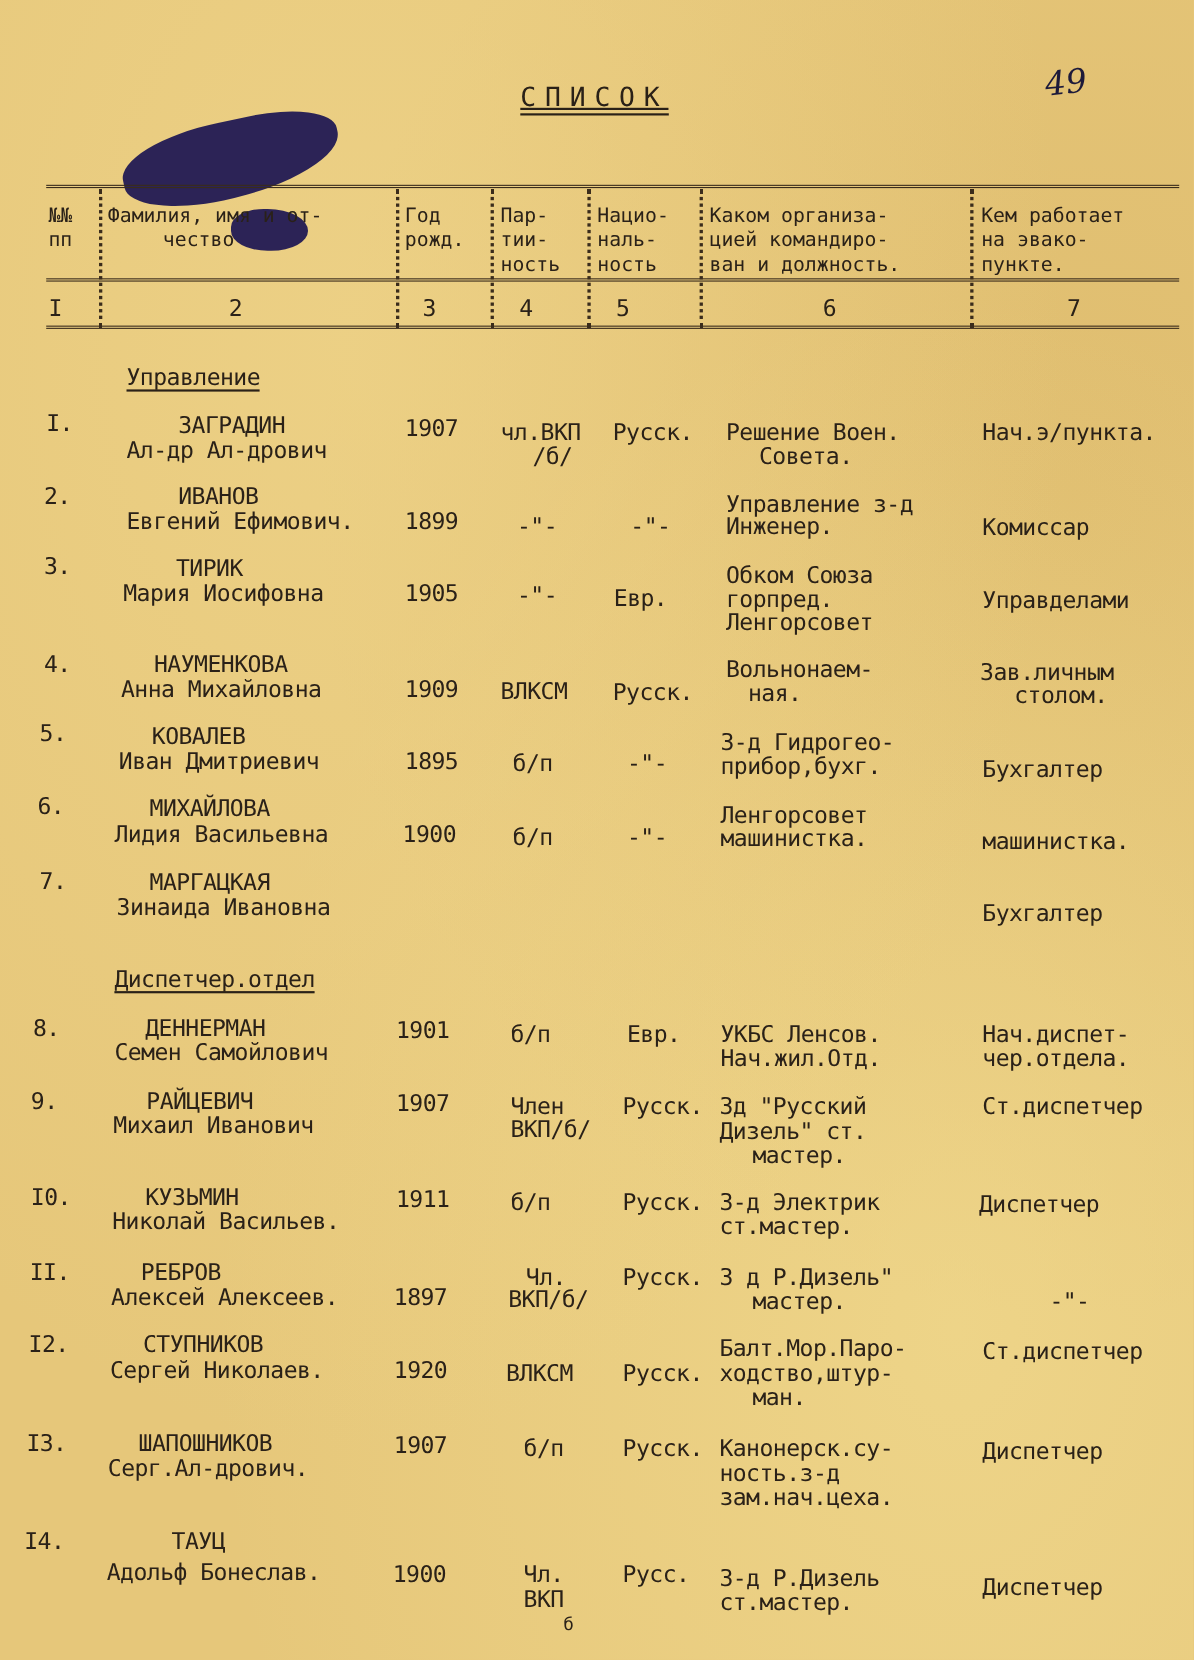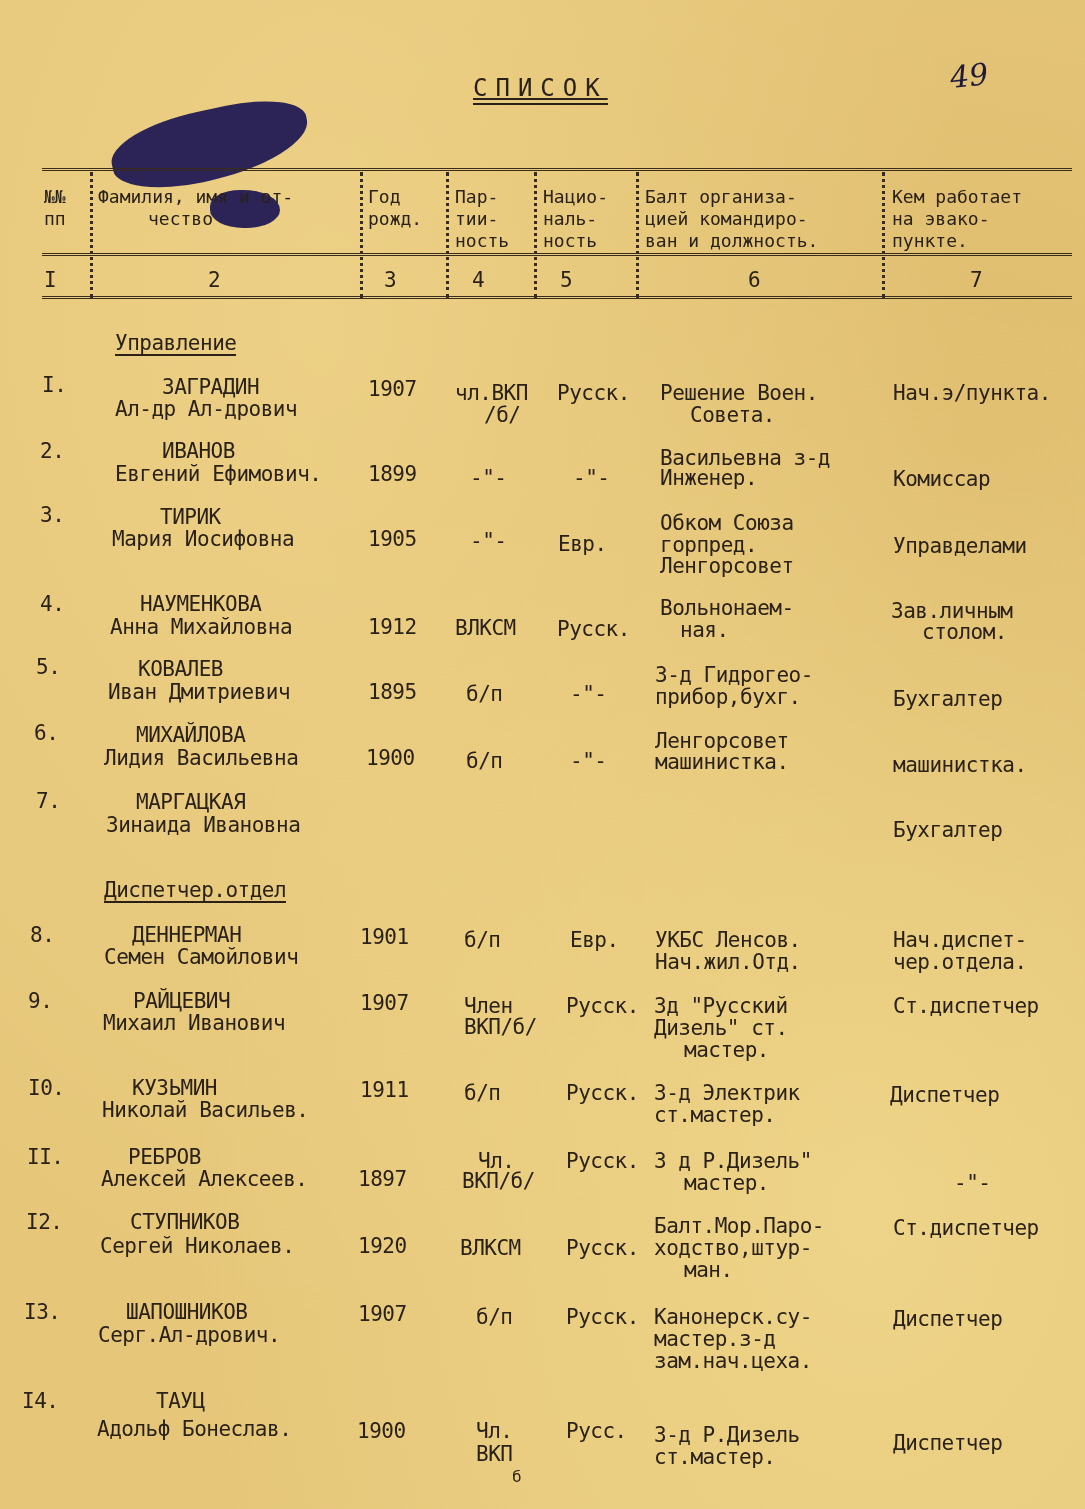--- a/index.html
+++ b/index.html
@@ -68,21 +68,21 @@
   <div class="vrule" style="left:534px; top:172px; height:126px"></div>
   <div class="vrule" style="left:636px; top:172px; height:126px"></div>
   <div class="vrule" style="left:882px; top:172px; height:126px"></div>
 
   <div>
     <div class="abs hdr" style="left:44px; top:186px"><div>№№</div><div>пп</div></div>
     <div class="abs hdr" style="left:98px; top:186px"><div>Фамилия, имя и от-</div><div style="padding-left:50px">чество</div></div>
     <div class="abs hdr" style="left:368px; top:186px"><div>Год</div><div>рожд.</div></div>
     <div class="abs hdr" style="left:455px; top:186px"><div>Пар-</div><div>тии-</div><div>ность</div></div>
     <div class="abs hdr" style="left:543px; top:186px"><div>Нацио-</div><div>наль-</div><div>ность</div></div>
-    <div class="abs hdr" style="left:645px; top:186px"><div>Балт организа-</div><div>цией командиро-</div><div>ван и должность.</div></div>
+    <div class="abs hdr" style="left:645px; top:186px"><div>Каком организа-</div><div>цией командиро-</div><div>ван и должность.</div></div>
     <div class="abs hdr" style="left:892px; top:186px"><div>Кем работает</div><div>на эвако-</div><div>пункте.</div></div>
   </div>
 
   <div>
     <div class="abs num" style="left:44px; top:268px">I</div>
     <div class="abs num" style="left:208px; top:268px">2</div>
     <div class="abs num" style="left:384px; top:268px">3</div>
     <div class="abs num" style="left:472px; top:268px">4</div>
     <div class="abs num" style="left:560px; top:268px">5</div>
     <div class="abs num" style="left:748px; top:268px">6</div>
@@ -104,21 +104,21 @@
     <div class="abs t" style="left:893px; top:382px">Нач.э/пункта.</div>
   </div>
 
   <div>
     <div class="abs t" style="left:40px; top:440px">2.</div>
     <div class="abs t" style="left:162px; top:440px">ИВАНОВ</div>
     <div class="abs t" style="left:115px; top:463px">Евгений Ефимович.</div>
     <div class="abs t" style="left:368px; top:463px">1899</div>
     <div class="abs t" style="left:470px; top:467px">-"-</div>
     <div class="abs t" style="left:573px; top:467px">-"-</div>
-    <div class="abs t" style="left:660px; top:447px">Васильевна з-д</div>
+    <div class="abs t" style="left:660px; top:447px">Управление з-д</div>
     <div class="abs t" style="left:660px; top:467px">Инженер.</div>
     <div class="abs t" style="left:893px; top:468px">Комиссар</div>
   </div>
 
   <div>
     <div class="abs t" style="left:40px; top:504px">3.</div>
     <div class="abs t" style="left:160px; top:506px">ТИРИК</div>
     <div class="abs t" style="left:112px; top:528px">Мария Иосифовна</div>
     <div class="abs t" style="left:368px; top:528px">1905</div>
     <div class="abs t" style="left:470px; top:530px">-"-</div>
@@ -126,21 +126,21 @@
     <div class="abs t" style="left:660px; top:512px">Обком Союза</div>
     <div class="abs t" style="left:660px; top:534px">горпред.</div>
     <div class="abs t" style="left:660px; top:555px">Ленгорсовет</div>
     <div class="abs t" style="left:893px; top:535px">Управделами</div>
   </div>
 
   <div>
     <div class="abs t" style="left:40px; top:593px">4.</div>
     <div class="abs t" style="left:140px; top:593px">НАУМЕНКОВА</div>
     <div class="abs t" style="left:110px; top:616px">Анна Михайловна</div>
-    <div class="abs t" style="left:368px; top:616px">1912</div>
+    <div class="abs t" style="left:368px; top:616px">1909</div>
     <div class="abs t" style="left:455px; top:617px">ВЛКСМ</div>
     <div class="abs t" style="left:557px; top:618px">Русск.</div>
     <div class="abs t" style="left:660px; top:597px">Вольнонаем-</div>
     <div class="abs t" style="left:680px; top:619px">ная.</div>
     <div class="abs t" style="left:891px; top:600px">Зав.личным</div>
     <div class="abs t" style="left:922px; top:621px">столом.</div>
   </div>
 
   <div>
     <div class="abs t" style="left:36px; top:656px">5.</div>
@@ -241,21 +241,21 @@
   </div>
 
   <div>
     <div class="abs t" style="left:24px; top:1301px">I3.</div>
     <div class="abs t" style="left:126px; top:1301px">ШАПОШНИКОВ</div>
     <div class="abs t" style="left:98px; top:1324px">Серг.Ал-дрович.</div>
     <div class="abs t" style="left:358px; top:1303px">1907</div>
     <div class="abs t" style="left:476px; top:1306px">б/п</div>
     <div class="abs t" style="left:566px; top:1306px">Русск.</div>
     <div class="abs t" style="left:654px; top:1306px">Канонерск.су-</div>
-    <div class="abs t" style="left:654px; top:1328px">мастер.з-д</div>
+    <div class="abs t" style="left:654px; top:1328px">ность.з-д</div>
     <div class="abs t" style="left:654px; top:1350px">зам.нач.цеха.</div>
     <div class="abs t" style="left:893px; top:1308px">Диспетчер</div>
   </div>
 
   <div>
     <div class="abs t" style="left:22px; top:1390px">I4.</div>
     <div class="abs t" style="left:156px; top:1390px">ТАУЦ</div>
     <div class="abs t" style="left:97px; top:1418px">Адольф Бонеслав.</div>
     <div class="abs t" style="left:357px; top:1420px">1900</div>
     <div class="abs t" style="left:476px; top:1420px">Чл.</div>

